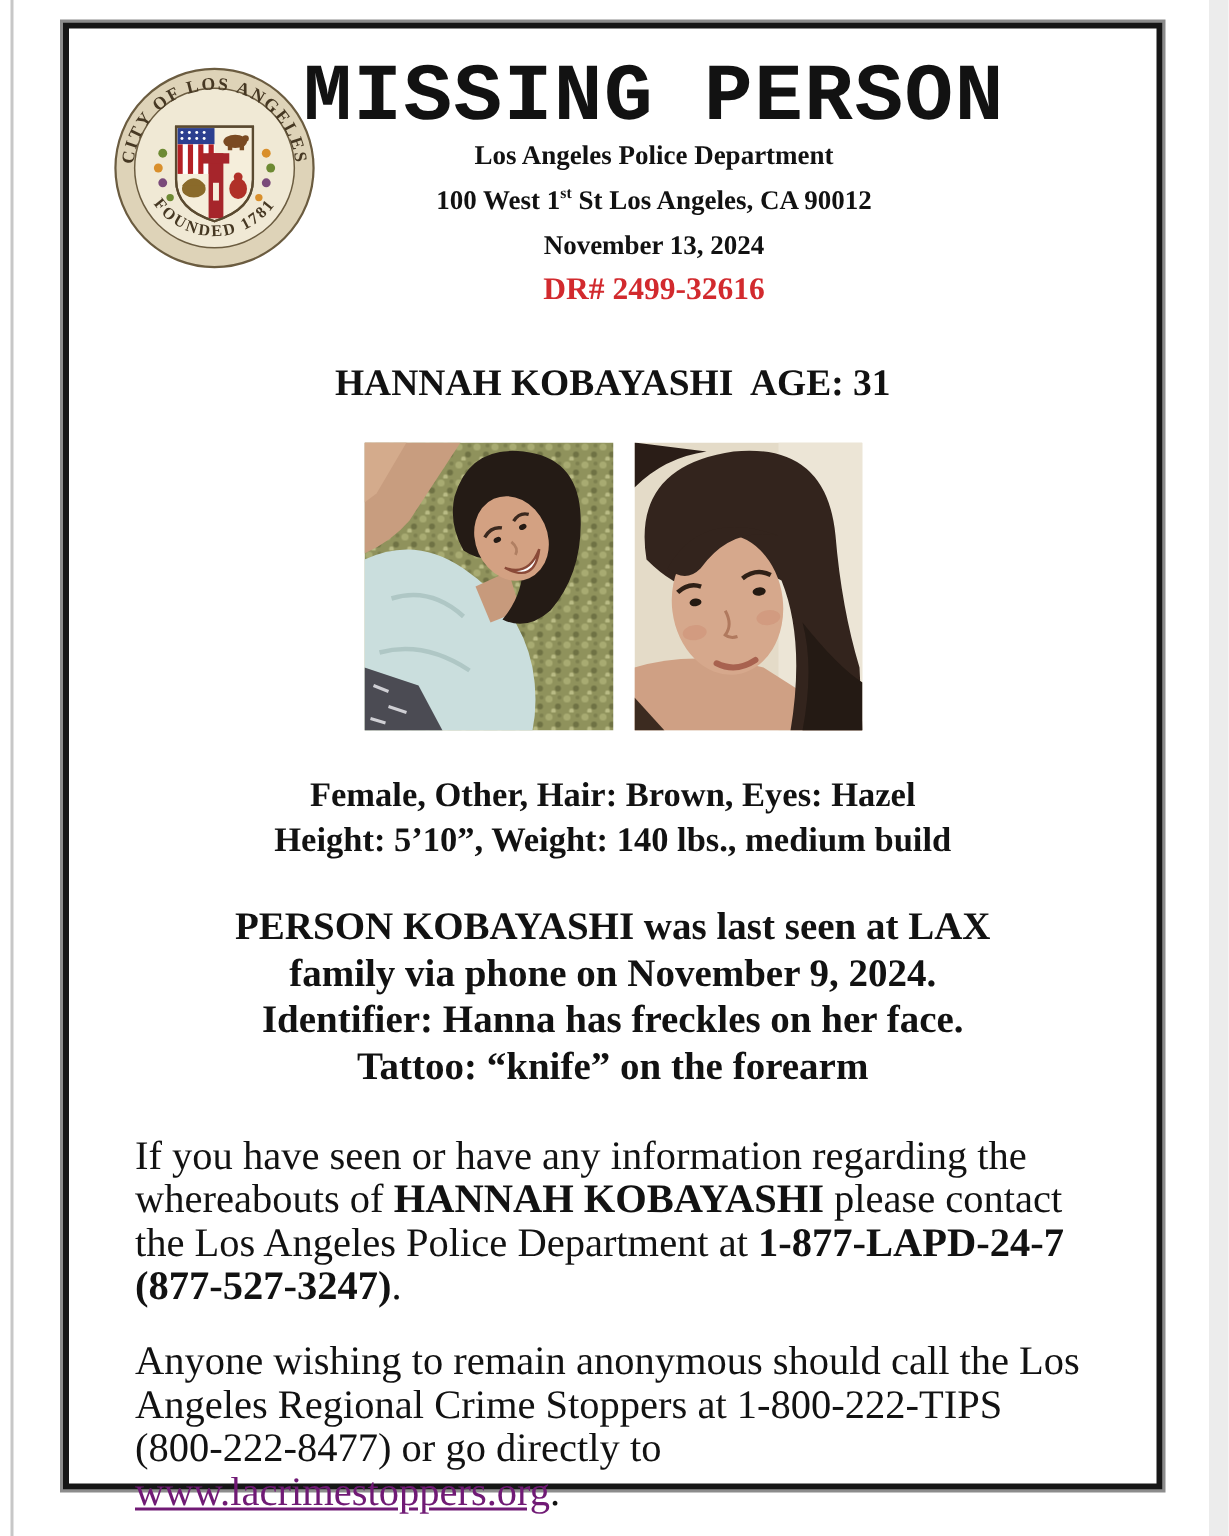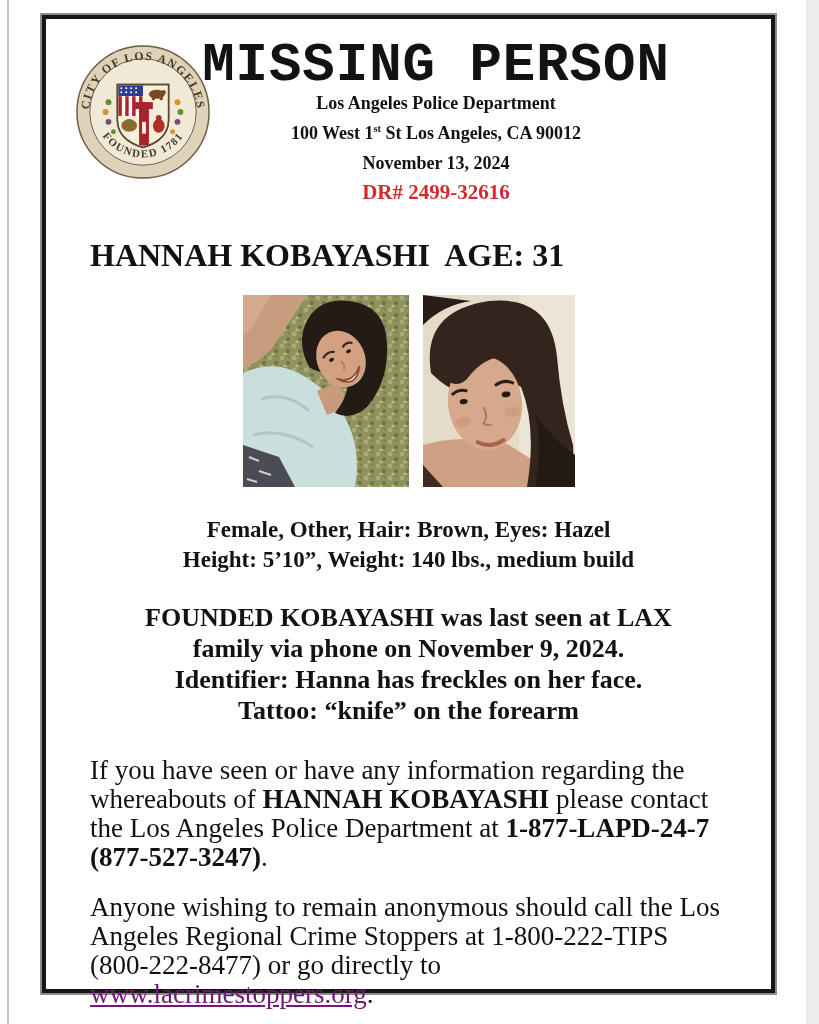--- a/index.html
+++ b/index.html
@@ -14,21 +14,21 @@
     position:absolute;left:42px;top:15px;width:733px;height:978px;
     background:#ffffff;border:4px solid #161616;box-shadow:0 0 0 2px #8c8c8c;
     box-sizing:border-box;padding:24px 44px 0 44px;
   }
   .header{position:relative;}
   .seal-wrap{position:absolute;left:-16px;top:0;width:138px;height:138px;}
   .header-text{text-align:center;padding-left:55px;}
   .title{font-size:54px;font-weight:bold;letter-spacing:1px;line-height:45px;margin:0;font-family:Liberation Mono, monospace;}
   .hline{font-size:18px;font-weight:bold;line-height:30px;}
   .dr{font-size:21px;font-weight:bold;line-height:28px;color:#d22a2e;}
-  .name-line{text-align:left;font-size:32px;font-weight:bold;margin-top:34px;line-height:31px;}
+  .name-line{text-align:center;font-size:25px;font-weight:bold;margin-top:34px;line-height:31px;}
   .photos{display:flex;justify-content:center;gap:14px;margin-top:24px;}
   .photo{display:block;}
   .desc{text-align:center;font-size:23px;font-weight:bold;line-height:30px;margin-top:28px;}
   .notice{text-align:center;font-size:26px;font-weight:bold;line-height:31px;margin-top:27px;}
   .para{font-size:27px;line-height:29px;margin-top:30px;text-align:left;}
   .para.second{margin-top:21px;}
   .para b{font-weight:bold;}
   .weblink{color:#701a75;text-decoration:underline;cursor:pointer;}
   sup{font-size:0.58em;vertical-align:super;line-height:0;}
 </style>
@@ -187,21 +187,21 @@
       <path d="M0 170 L20 192 L0 192 Z" fill="#3c2b20"></path>
     </svg>
   </div>
 
   <div class="desc">
     <div>Female, Other, Hair: Brown, Eyes: Hazel</div>
     <div>Height: 5’10”, Weight: 140 lbs., medium build</div>
   </div>
 
   <div class="notice">
-    <div>FOUNDED KOBAYASHI was last seen at LAX</div>
+    <div>PERSON KOBAYASHI was last seen at LAX</div>
     <div>family via phone on November 9, 2024.</div>
     <div>Identifier: Hanna has freckles on her face.</div>
     <div>Tattoo: “knife” on the forearm</div>
   </div>
 
   <div class="para"><span>If you have seen or have any information regarding the whereabouts of </span><b>HANNAH KOBAYASHI</b><span> please contact the Los Angeles Police Department at </span><b>1-877-LAPD-24-7 (877-527-3247)</b><span>.</span></div>
 
   <div class="para second"><span>Anyone wishing to remain anonymous should call the Los Angeles Regional Crime Stoppers at 1-800-222-TIPS (800-222-8477) or go directly to </span><span class="weblink">www.lacrimestoppers.org</span><span>.</span></div>
 
 </div>

